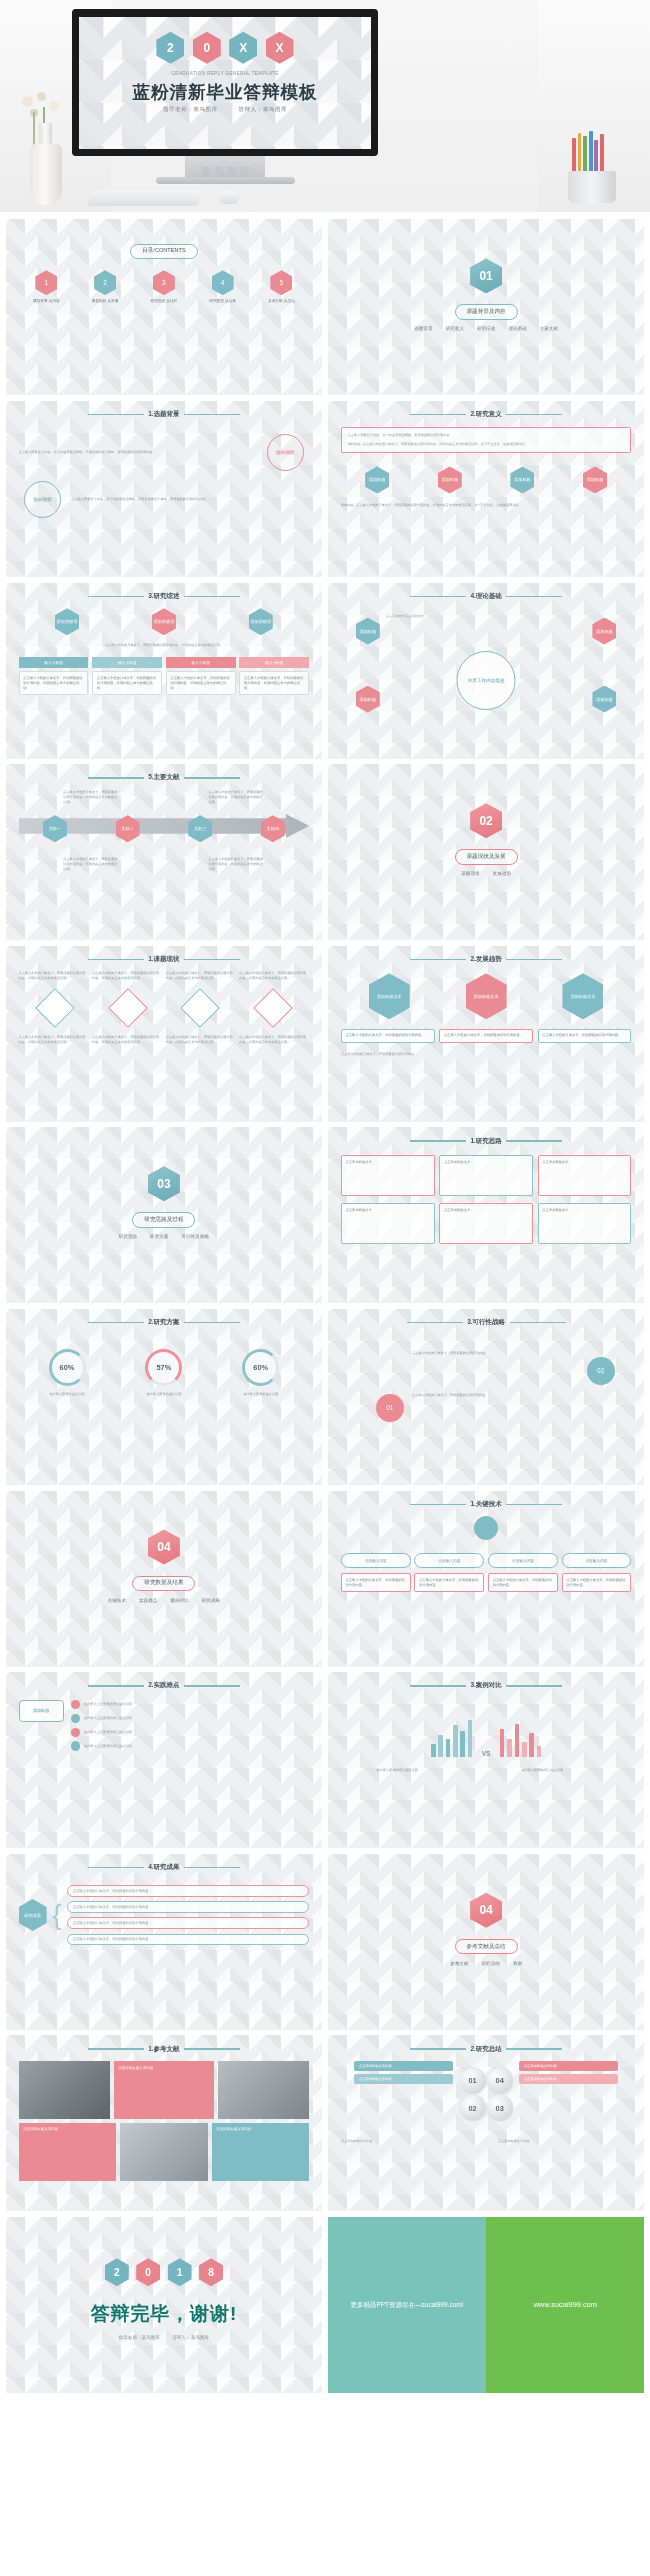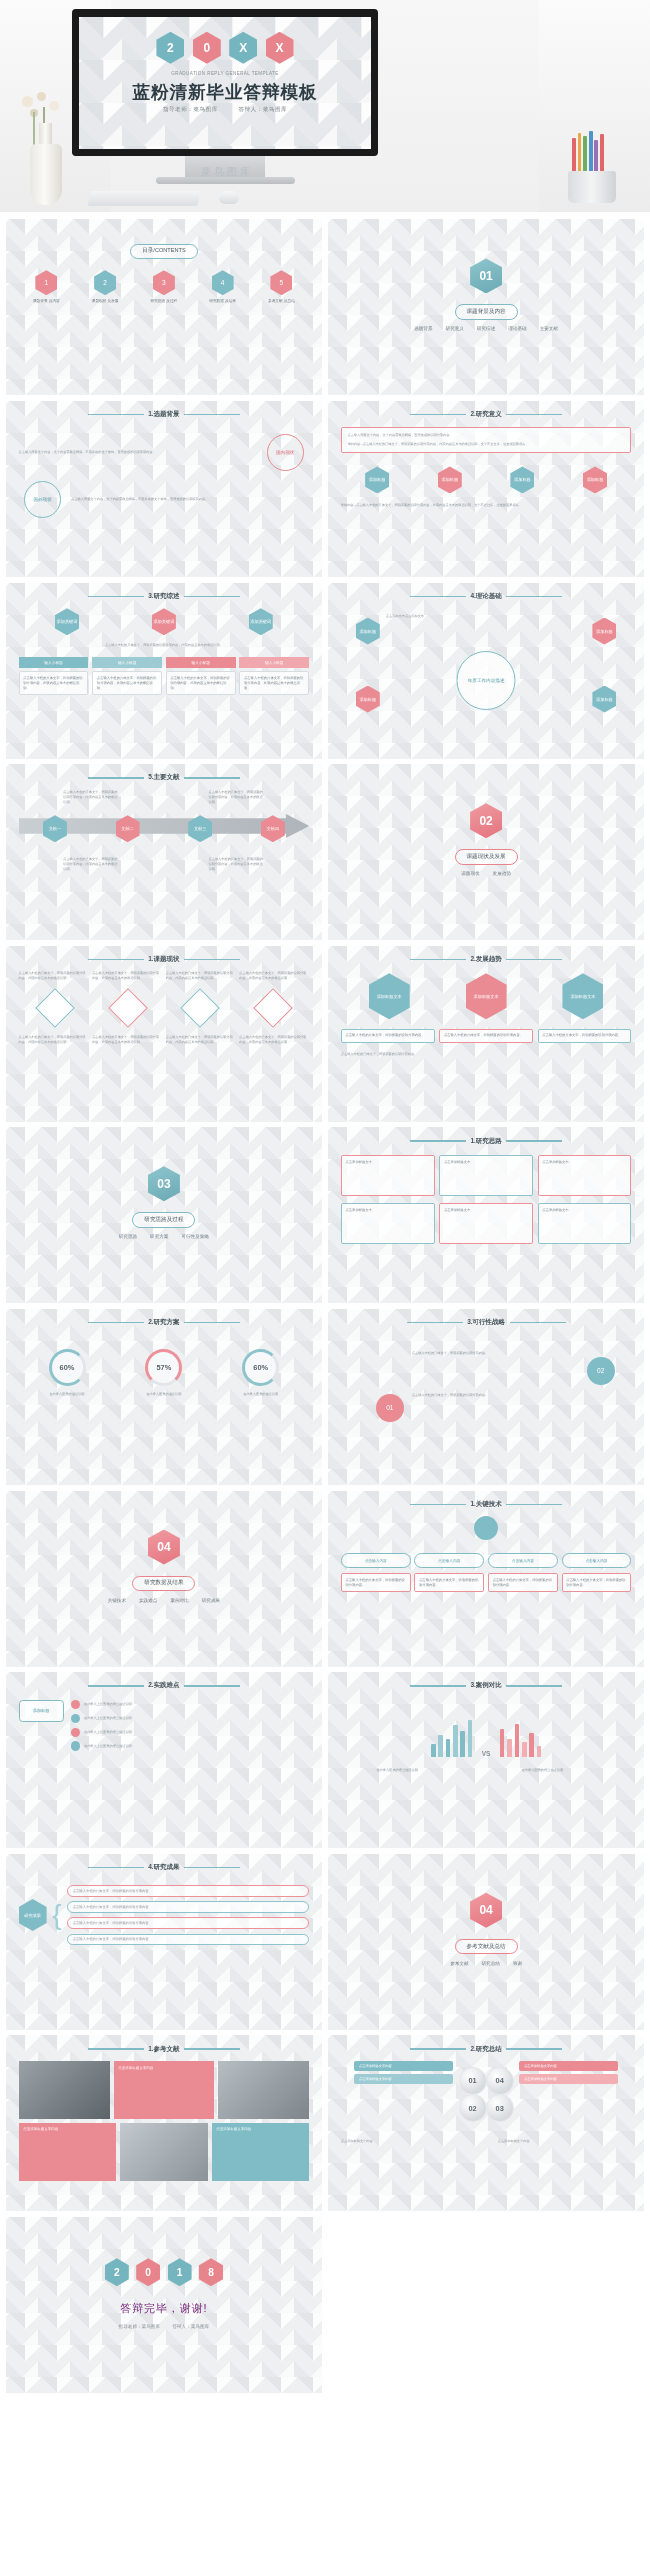--- a/index.html
+++ b/index.html
@@ -218,21 +218,21 @@
   .footer-bar {
     display: flex; width: 100%; height: 176px;
   }
   .fb-left { flex: 1; background: #7ac3b9; display: flex; align-items: center; justify-content: center; }
   .fb-right { flex: 1; background: #6fbf4f; display: flex; align-items: center; justify-content: center; }
   .fb-text { color: #fff; font-size: 6.5px; text-align: center; line-height: 1.8; }
   .fb-url { color: #fff; font-size: 7.4px; }
 
   .final { text-align: center; }
   .final-hexes { display: flex; justify-content: center; gap: 7.4px; margin-top: 32px; }
-  .final-thanks { font-size: 11px; font-weight: normal; color: #701a75; margin-top: 15px; letter-spacing: 0.9px; }
+  .final-thanks { font-size: 19px; font-weight: bold; color: #0f766e; margin-top: 15px; letter-spacing: 0.9px; }
   .final-meta { font-size: 4.6px; color: #828c92; margin-top: 7.4px; }
   .final-meta span { margin: 0 5.6px; }
   .grid3 { display: grid; grid-template-columns: 1fr 1fr 1fr; gap: 4.6px; }
   .grid4 { display: grid; grid-template-columns: repeat(4,1fr); gap: 3.7px; }
   .row { display: flex; gap: 4.6px; }
 
   .toc-hexrow { display: flex; justify-content: space-between; margin-top: 11px; padding: 0 3.7px; }
   .toc-item { width: 17%; text-align: center; }
   .toc-item .hx {
     width: 22px; height: 25px; margin: 0 auto 3.7px auto;
@@ -848,16 +848,26 @@
           <div class="hex pink" style="width:24px;height:28px;font-size:10.2px;">8</div>
         </div>
         <div class="final-thanks">答辩完毕，谢谢!</div>
         <div class="final-meta">
           <span>指导老师：菜鸟图库</span>
           <span>答辩人：菜鸟图库</span>
         </div>
       </div>
     </div>
 
+    <div class="slide" style="padding:0;background:transparent;">
+      <div class="footer-bar">
+        <div class="fb-left">
+          <div class="fb-text">更多精品PPT资源尽在—sucai999.com!</div>
+        </div>
+        <div class="fb-right">
+          <div class="fb-url">www.sucai999.com</div>
+        </div>
+      </div>
+    </div>
 
   </div>
 </div>
 
 
 </body></html>

